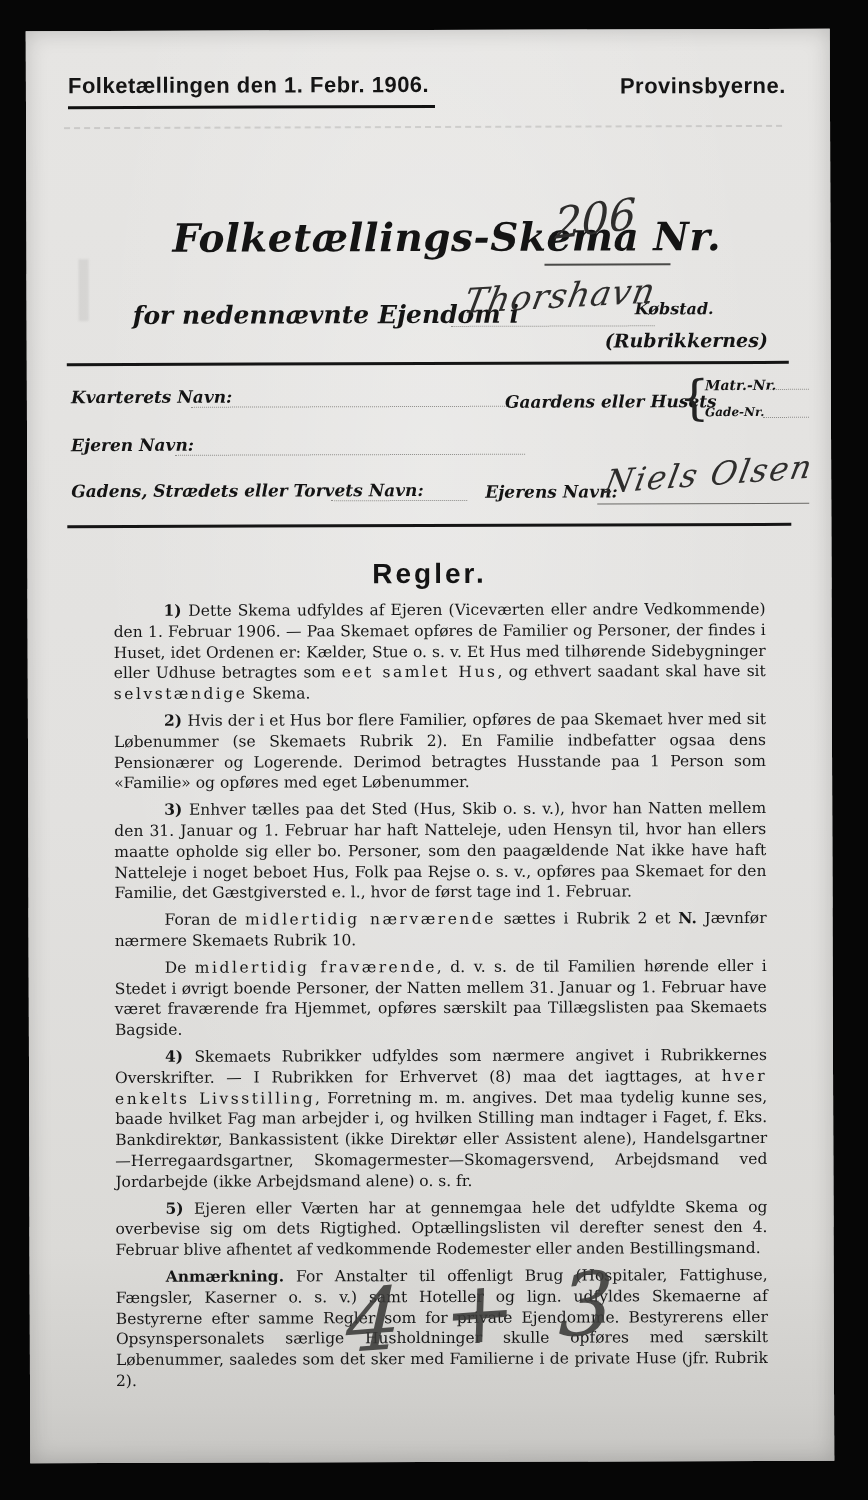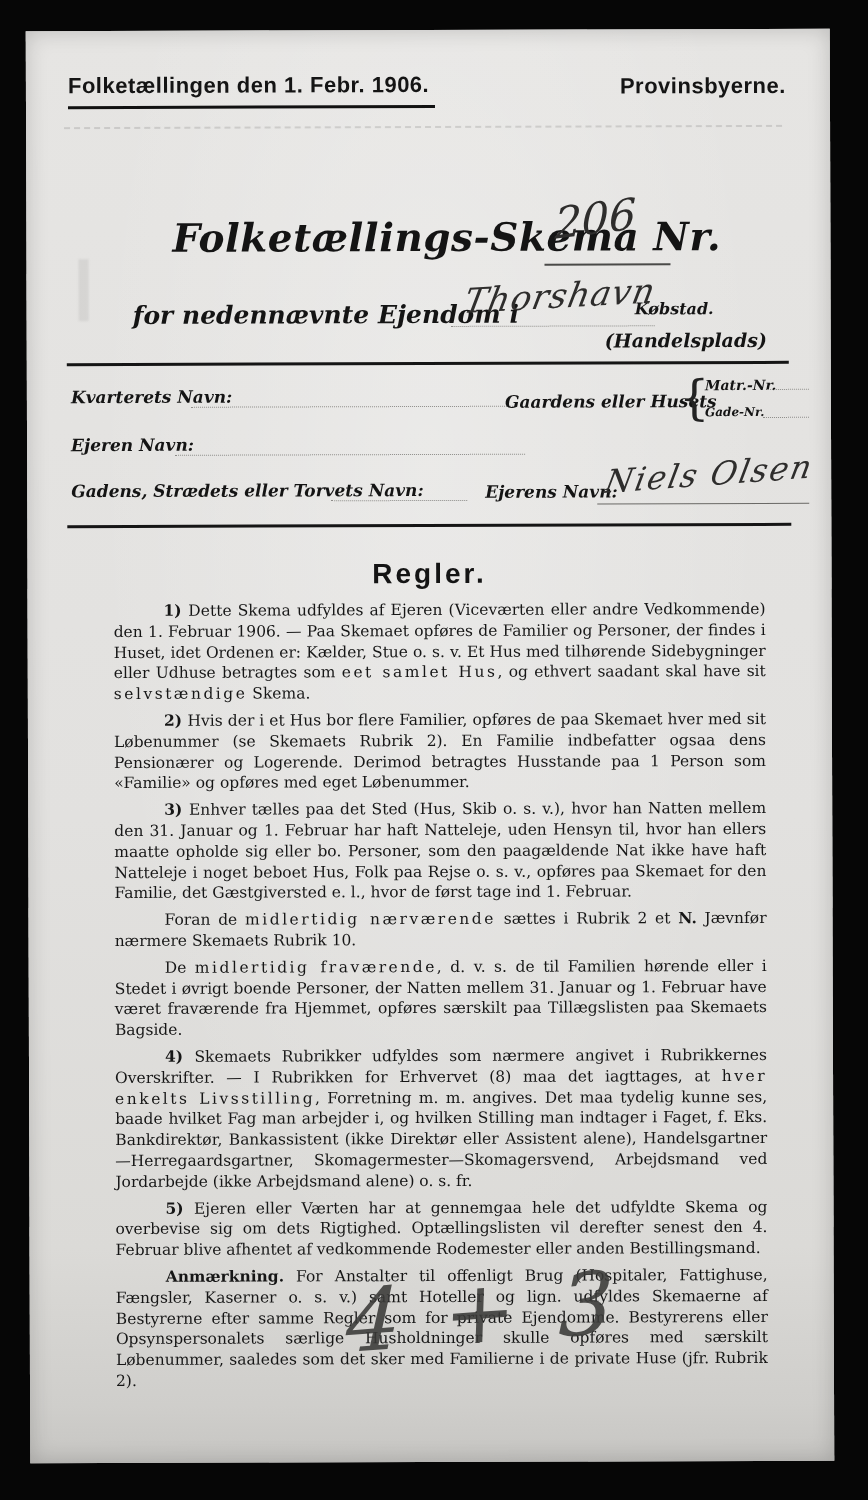--- a/index.html
+++ b/index.html
@@ -131,21 +131,21 @@
     <div class="abs ghost-mark"></div>
 
     <span class="abs title-main">Folketællings-Skema Nr.</span>
     <span class="abs hw hw-number">206</span>
     <div class="abs num-line"></div>
 
     <span class="abs sub-prefix">for nedennævnte Ejendom i</span>
     <span class="abs hw hw-city">Thorshavn</span>
     <div class="abs city-line"></div>
     <span class="abs sub-suffix">Købstad.</span>
-    <span class="abs sub-note">(Handelsplads)</span>
+    <span class="abs sub-note">(Rubrikkernes)</span>
 
     <div class="abs rule rule-1"></div>
 
     <span class="abs fld f-kvart">Kvarterets Navn:</span>
     <div class="abs dotted d-kvart"></div>
 
     <span class="abs fld f-gaard">Gaardens eller Husets</span>
     <span class="abs fld brace">{</span>
     <span class="abs fld f-matr">Matr.-Nr.</span>
     <div class="abs dotted d-matr"></div>

